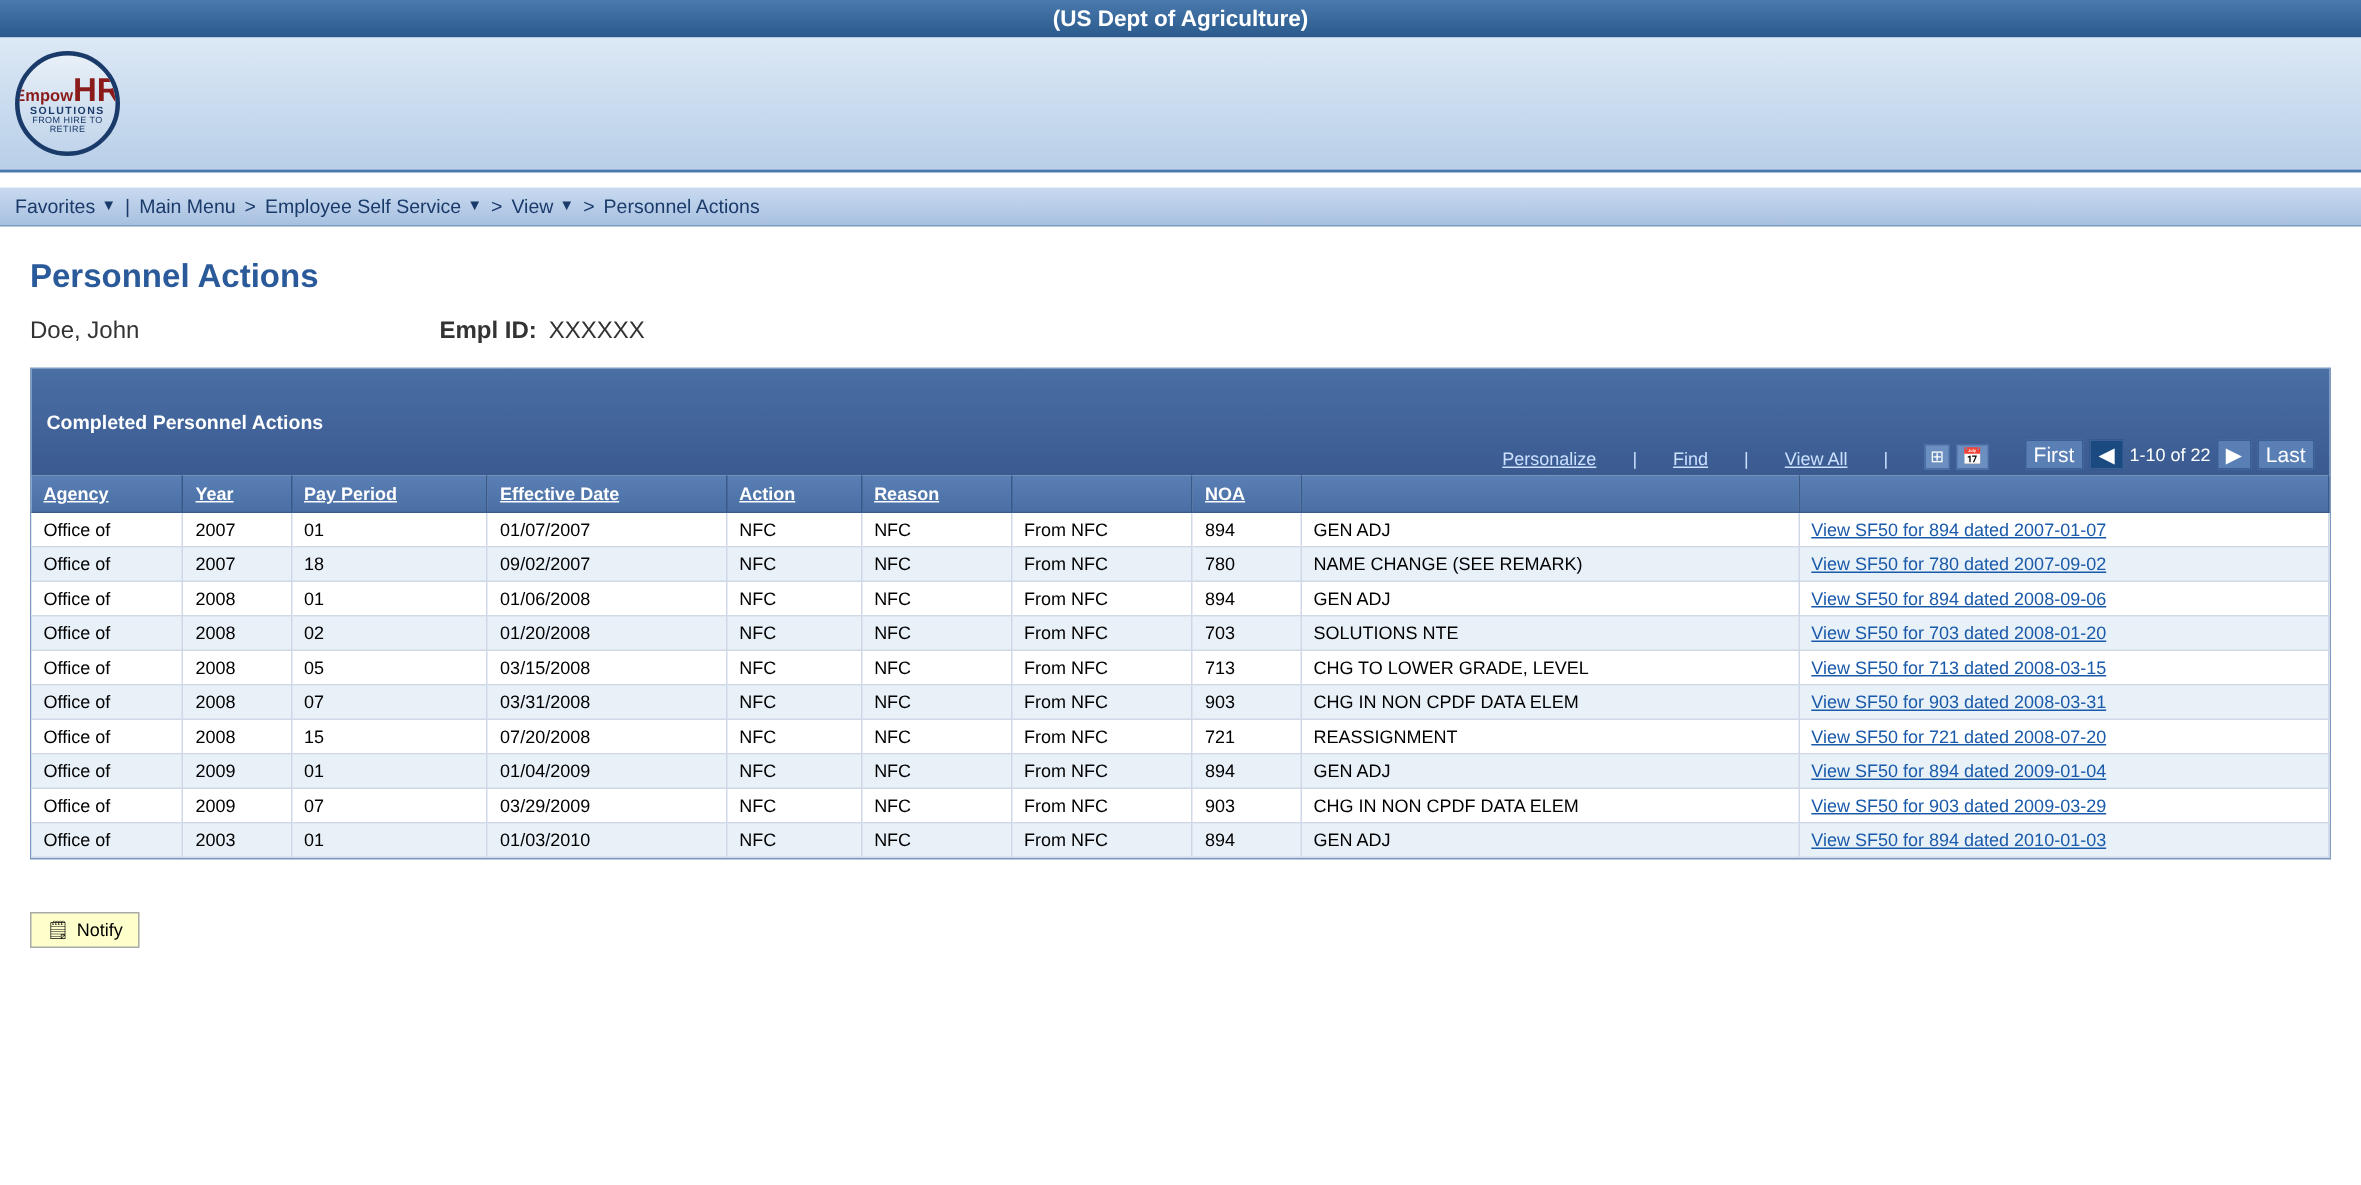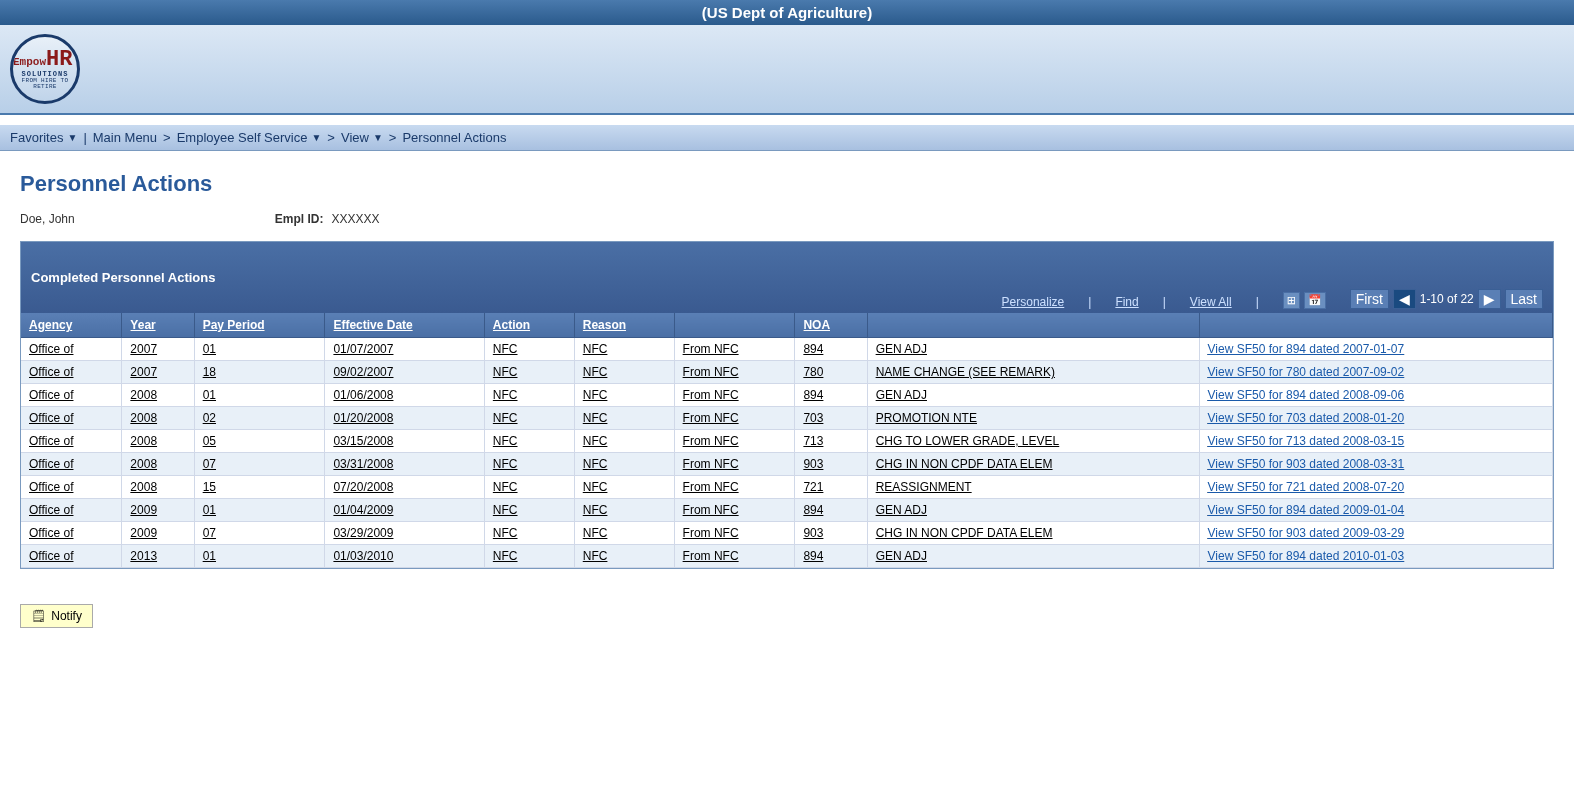--- a/index.html
+++ b/index.html
@@ -21,21 +21,20 @@
       align-items: center;
       background: linear-gradient(to bottom, #dce8f5, #b8cfe8);
       padding: 4px 10px;
       border-bottom: 2px solid #4a7aad;
       height: 90px;
     }
 
     .logo-container {
       display: flex;
       align-items: center;
-      font-family: Liberation Mono, monospace;
     }
 
     .logo-circle {
       width: 70px;
       height: 70px;
       border-radius: 50%;
       border: 3px solid #1a3a6a;
       background: linear-gradient(to bottom, #e8f0f8, #c0d4ea);
       display: flex;
       align-items: center;
@@ -86,21 +85,21 @@
       font-size: 22px;
       font-weight: bold;
       color: #2a5a9a;
       margin-bottom: 15px;
     }
 
     .employee-info {
       display: flex;
       align-items: center;
       margin-bottom: 15px;
-      font-size: 12px;
+      font-size: 16px;
     }
 
     .employee-name {
       color: #333;
       margin-right: 200px;
     }
 
     .empl-id-label {
       font-weight: bold;
       color: #333;
@@ -181,21 +180,20 @@
     }
 
     .page-nav-btn.active {
       background: #1a4a80;
     }
 
     
     .data-table {
       width: 100%;
       border-collapse: collapse;
-      text-decoration: underline;
     }
 
     .data-table th {
       background: linear-gradient(to bottom, #5a7fb5, #4a6fa5);
       color: white;
       text-align: left;
       padding: 5px 8px;
       font-size: 12px;
       border-right: 1px solid #3a5a8a;
       border-bottom: 1px solid #3a5a8a;
@@ -376,21 +374,21 @@
           </tr>
           <tr>
             <td>Office of</td>
             <td>2008</td>
             <td>02</td>
             <td>01/20/2008</td>
             <td>NFC</td>
             <td>NFC</td>
             <td>From NFC</td>
             <td>703</td>
-            <td>PROMOTION NTE</td>
+            <td>SOLUTIONS NTE</td>
             <td><a href="#">View SF50 for 703 dated 2008-01-20</a></td>
           </tr>
           <tr>
             <td>Office of</td>
             <td>2008</td>
             <td>05</td>
             <td>03/15/2008</td>
             <td>NFC</td>
             <td>NFC</td>
             <td>From NFC</td>
@@ -441,21 +439,21 @@
             <td>03/29/2009</td>
             <td>NFC</td>
             <td>NFC</td>
             <td>From NFC</td>
             <td>903</td>
             <td>CHG IN NON CPDF DATA ELEM</td>
             <td><a href="#">View SF50 for 903 dated 2009-03-29</a></td>
           </tr>
           <tr>
             <td>Office of</td>
-            <td>2013</td>
+            <td>2003</td>
             <td>01</td>
             <td>01/03/2010</td>
             <td>NFC</td>
             <td>NFC</td>
             <td>From NFC</td>
             <td>894</td>
             <td>GEN ADJ</td>
             <td><a href="#">View SF50 for 894 dated 2010-01-03</a></td>
           </tr>
         </tbody>

